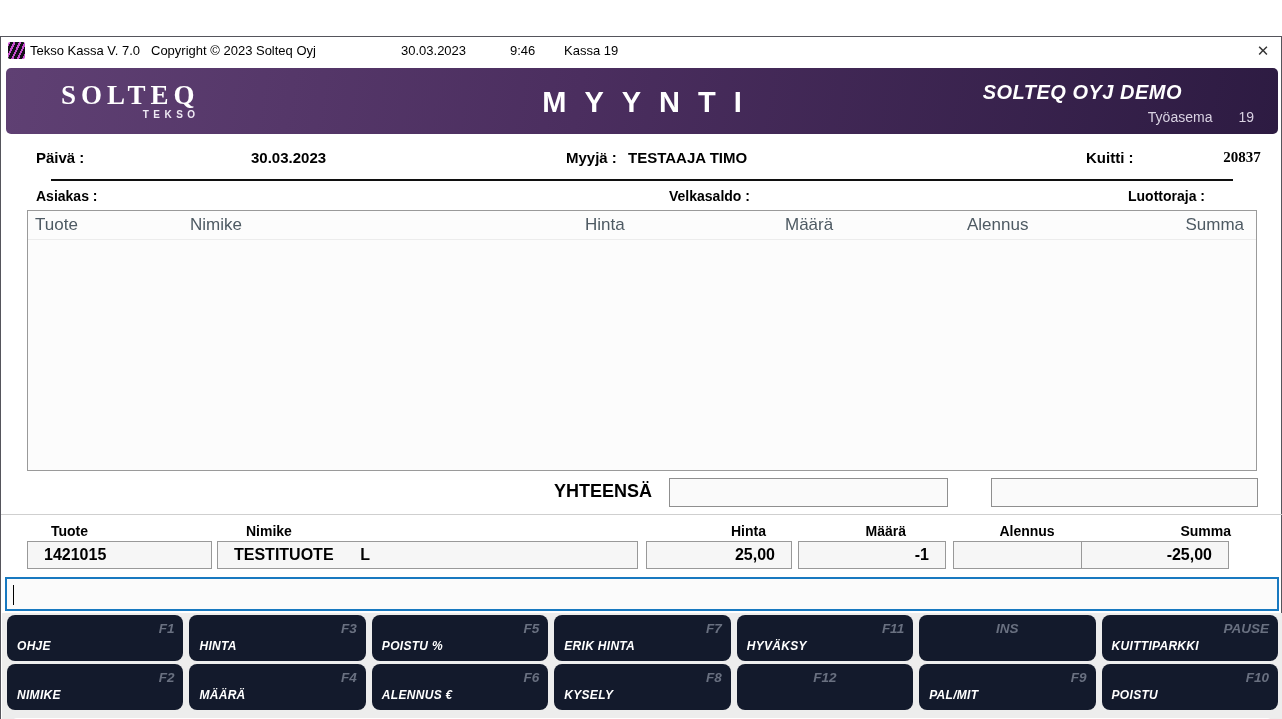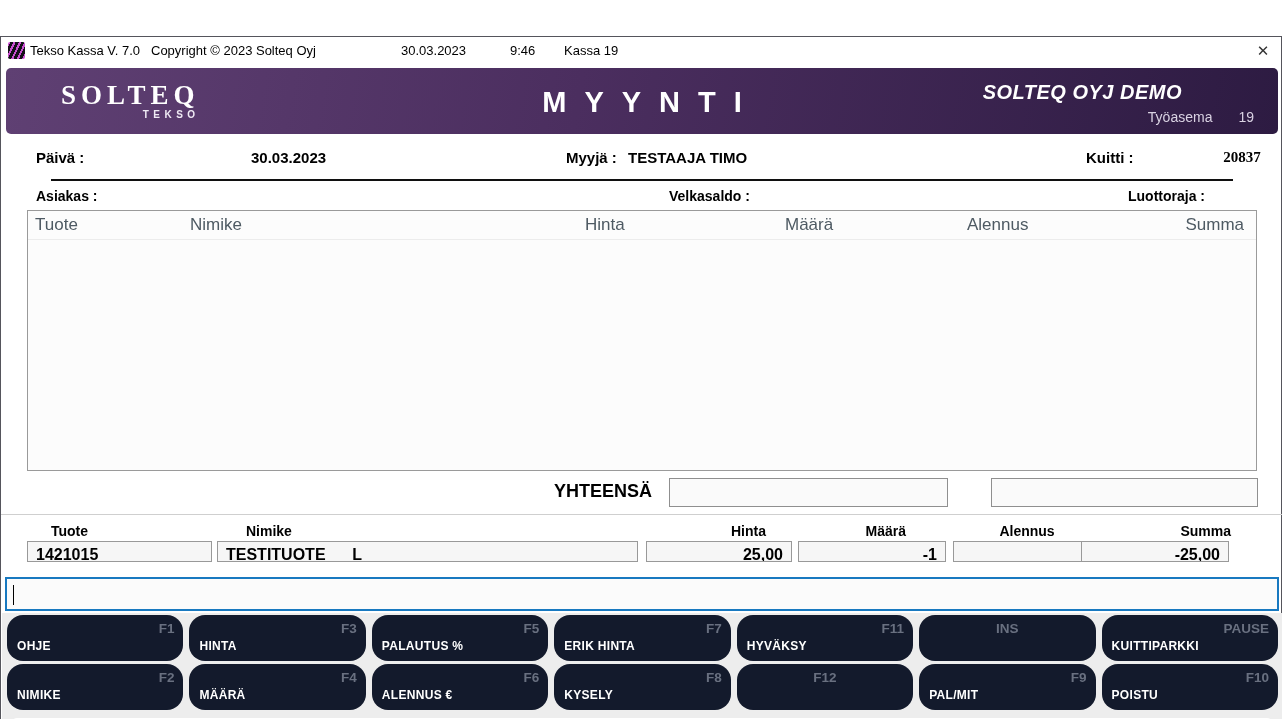--- a/index.html
+++ b/index.html
@@ -47,34 +47,34 @@
 
   
   .totals-label { position:absolute; left:553px; top:444px; font-size:18px; font-weight:700; }
   .totals-box { position:absolute; top:441px; height:29px; background:#fafafa; border:1px solid #8f8f8f; }
   .totals-box.b1 { left:668px; width:279px; }
   .totals-box.b2 { left:990px; width:267px; }
   .divider2 { position:absolute; left:0; top:477px; width:1282px; height:1px; background:#cfcfcf; }
 
   
   .entry-label { position:absolute; top:486px; font-size:14px; font-weight:700; white-space:nowrap; }
-  .entry-field { position:absolute; top:504px; height:21px; background:#f6f6f6; border:1px solid #999;
-      font-size:16px; font-weight:700; line-height:26px; padding:0 8px; white-space:pre; overflow:hidden; }
+  .entry-field { position:absolute; top:504px; height:28px; background:#f6f6f6; border:1px solid #999;
+      font-size:16px; font-weight:700; line-height:26px; padding:0 16px; white-space:pre; overflow:hidden; }
   .num { text-align:right; }
 
   
   .cmd { position:absolute; left:4px; top:540px; width:1274px; height:34px; background:#fbfbfb;
       border:2px solid #1879c0; }
   .caret { position:absolute; left:6px; top:6px; width:1px; height:20px; background:#000; }
 
   
   .lower-band { position:absolute; left:1px; top:576px; width:1280px; height:137px; background:#ededed; }
   .keys { position:absolute; left:6px; top:578px; width:1271px; height:95px; display:grid;
       grid-template-columns:repeat(7,1fr); gap:3px 6px; }
-  .fkey { position:relative; background:#131a2c; border-radius:16px; }
+  .fkey { position:relative; background:#131a2c; border-radius:8px;font-style:italic; }
   .fkey .lbl { position:absolute; left:10px; bottom:8px; color:#ffffff; font-weight:700; font-size:12px;
       letter-spacing:.3px; white-space:nowrap; }
   .fkey .key { position:absolute; right:9px; top:6px; color:#697080; font-weight:700; font-size:13.5px; }
   .fkey .key.center { left:0; right:0; text-align:center; }
 
   
   .footer-strip { position:absolute; left:10px; top:681px; width:1262px; height:31px; background:#ffffff; border-radius:6px; }
   .footer-mode { position:absolute; right:72px; top:6px; font-size:16px; font-weight:700; color:#000; }
   .bottom-bar { position:absolute; left:0; top:712px; width:1282px; height:7px; background:#2b2c34; }
 </style>
@@ -157,21 +157,21 @@
     <div class="fkey">
         <span class="key">F1</span>
         <span class="lbl">OHJE</span>
       </div>
     <div class="fkey">
         <span class="key">F3</span>
         <span class="lbl">HINTA</span>
       </div>
     <div class="fkey">
         <span class="key">F5</span>
-        <span class="lbl">PALAUTUS %</span>
+        <span class="lbl">POISTU %</span>
       </div>
     <div class="fkey">
         <span class="key">F7</span>
         <span class="lbl">ERIK HINTA</span>
       </div>
     <div class="fkey">
         <span class="key">F11</span>
         <span class="lbl">HYVÄKSY</span>
       </div>
     <div class="fkey">

